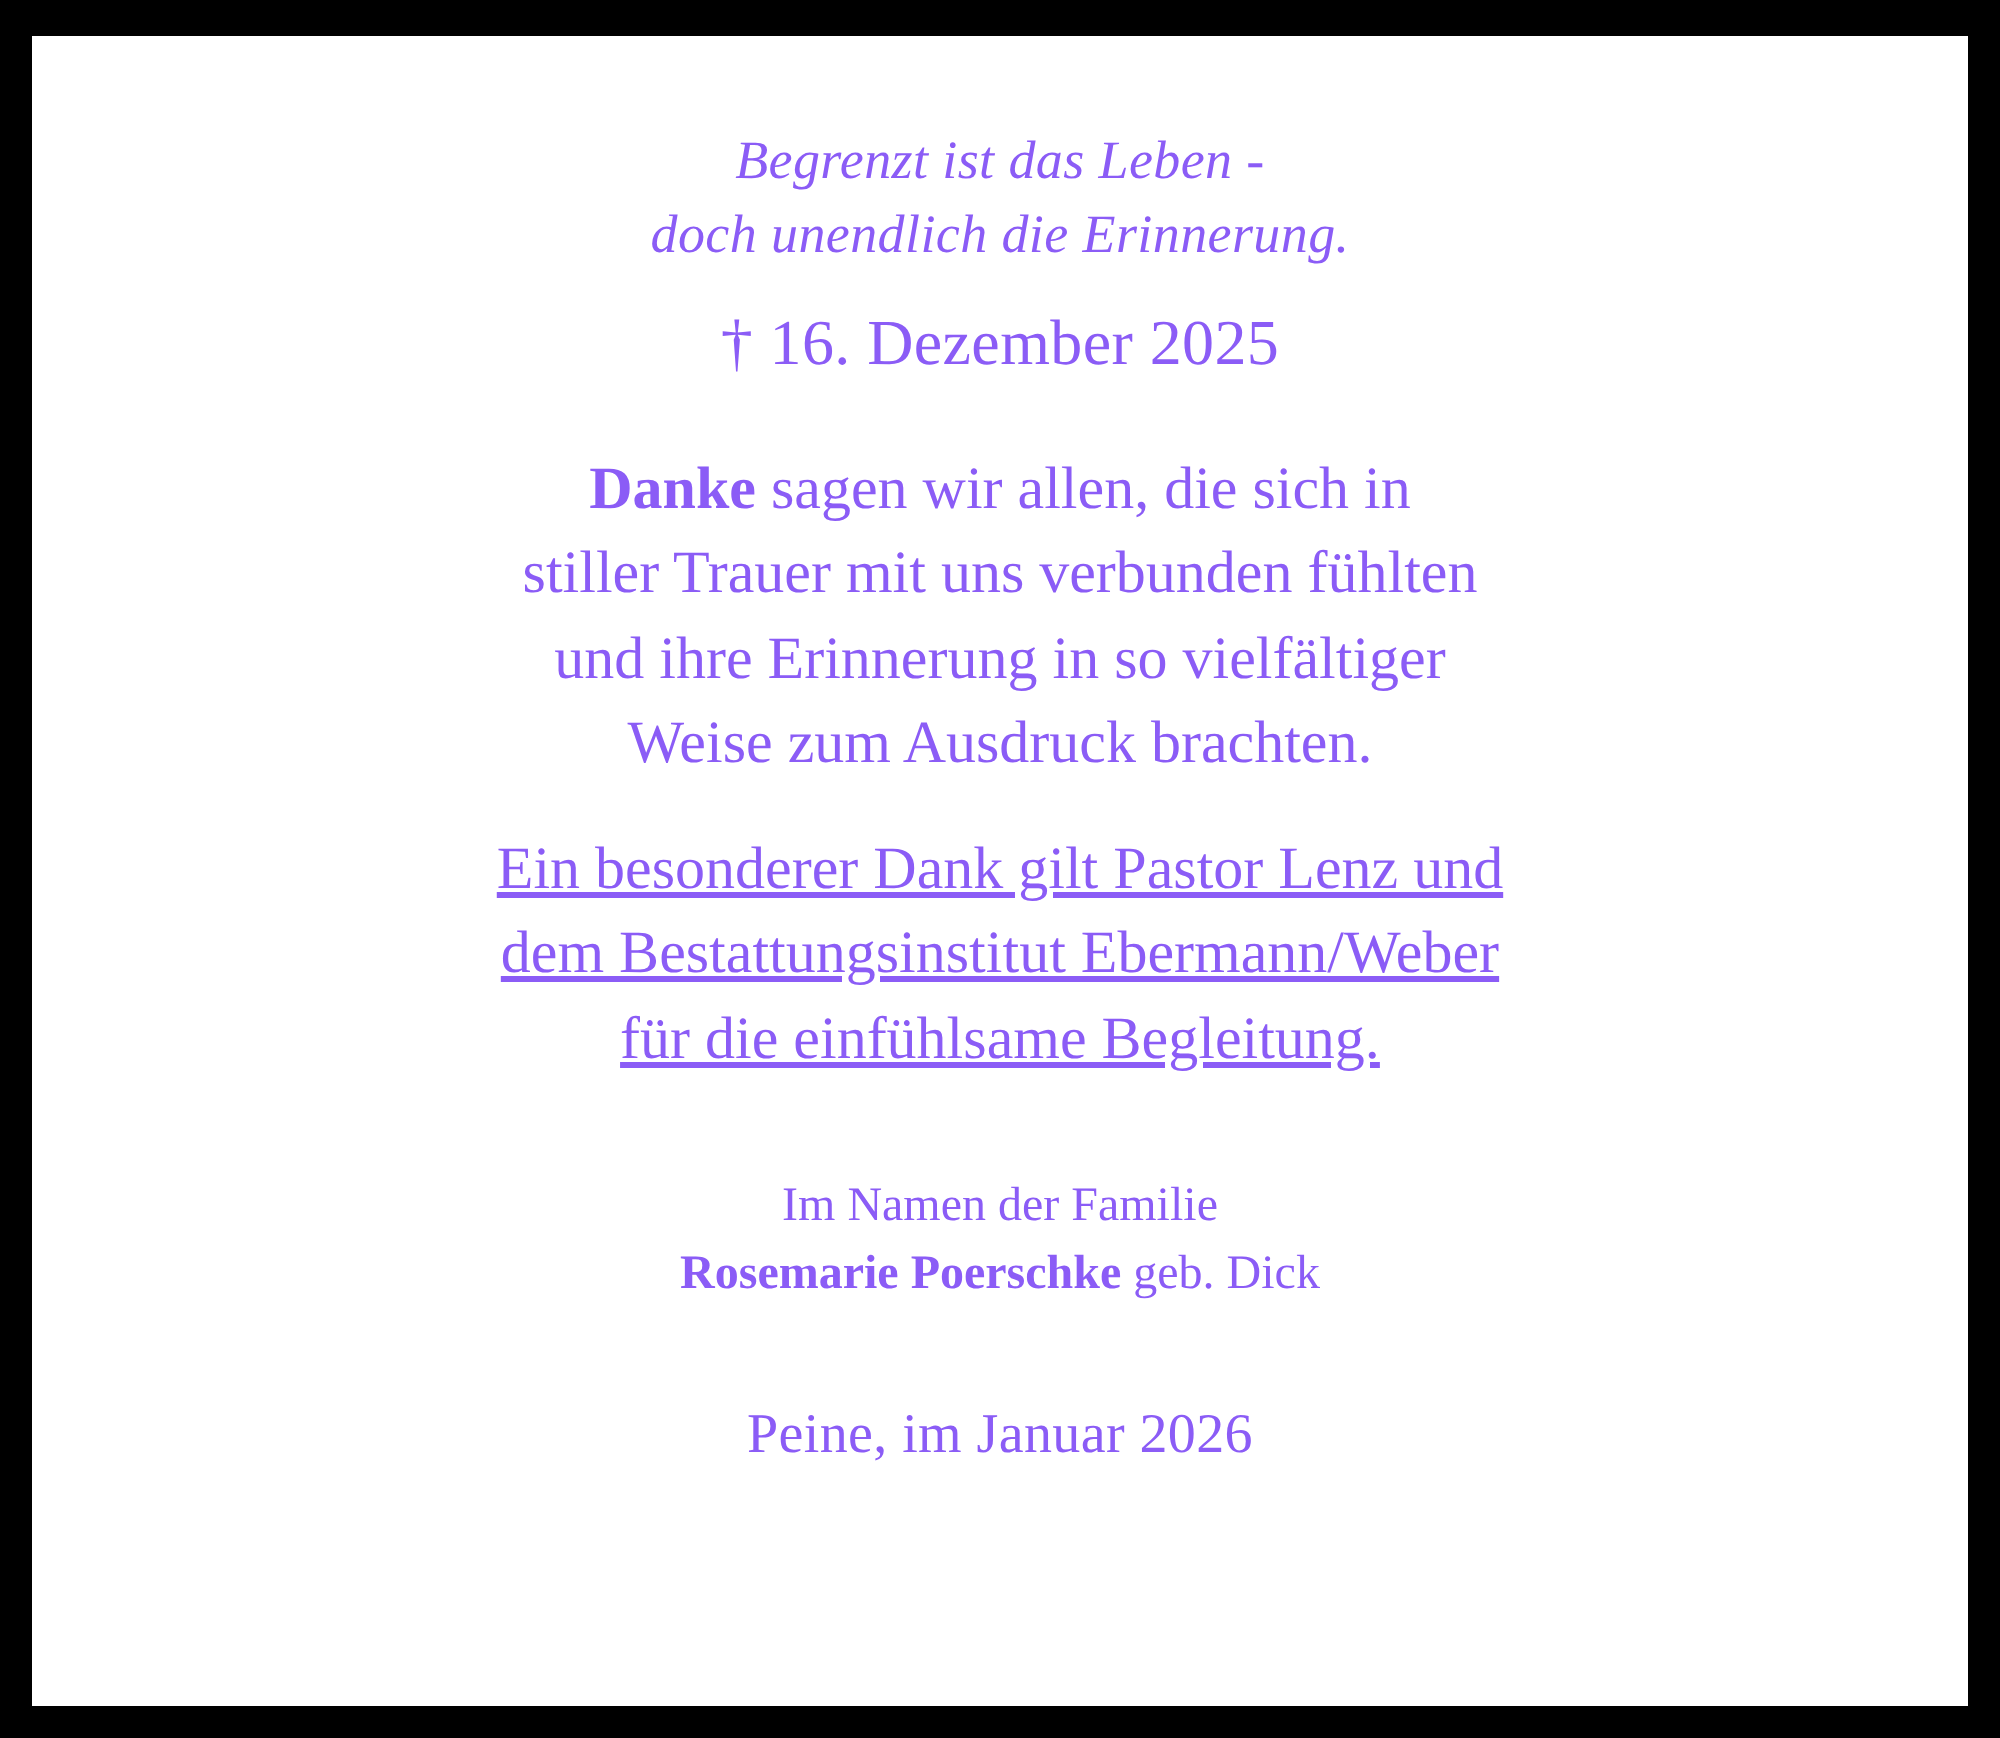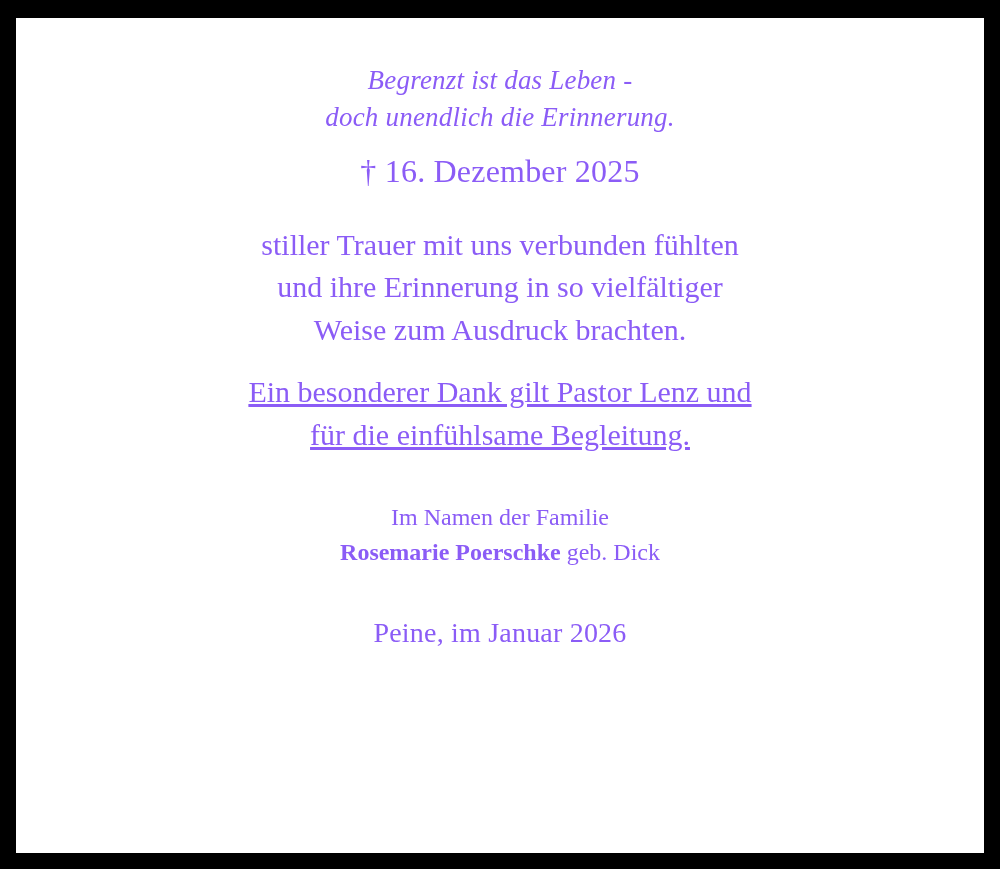--- a/index.html
+++ b/index.html
@@ -91,27 +91,29 @@
       <div>doch unendlich die Erinnerung.</div>
     </div>
 
 
     <div class="date">
       <span class="cross">†</span>
       <span>16. Dezember 2025</span>
     </div>
 
     <div class="para">
+      <div><b>Danke</b><span> sagen wir allen, die sich in</span></div>
       <div>stiller Trauer mit uns verbunden fühlten</div>
       <div>und ihre Erinnerung in so vielfältiger</div>
       <div>Weise zum Ausdruck brachten.</div>
     </div>
 
     <div class="para second">
       <div>Ein besonderer Dank gilt Pastor Lenz und</div>
+      <div>dem Bestattungsinstitut Ebermann/Weber</div>
       <div>für die einfühlsame Begleitung.</div>
     </div>
 
     <div class="family">
       <div>Im Namen der Familie</div>
       <div><b>Rosemarie Poerschke</b><span> geb. Dick</span></div>
     </div>
 
     <div class="place">Peine, im Januar 2026</div>
 

